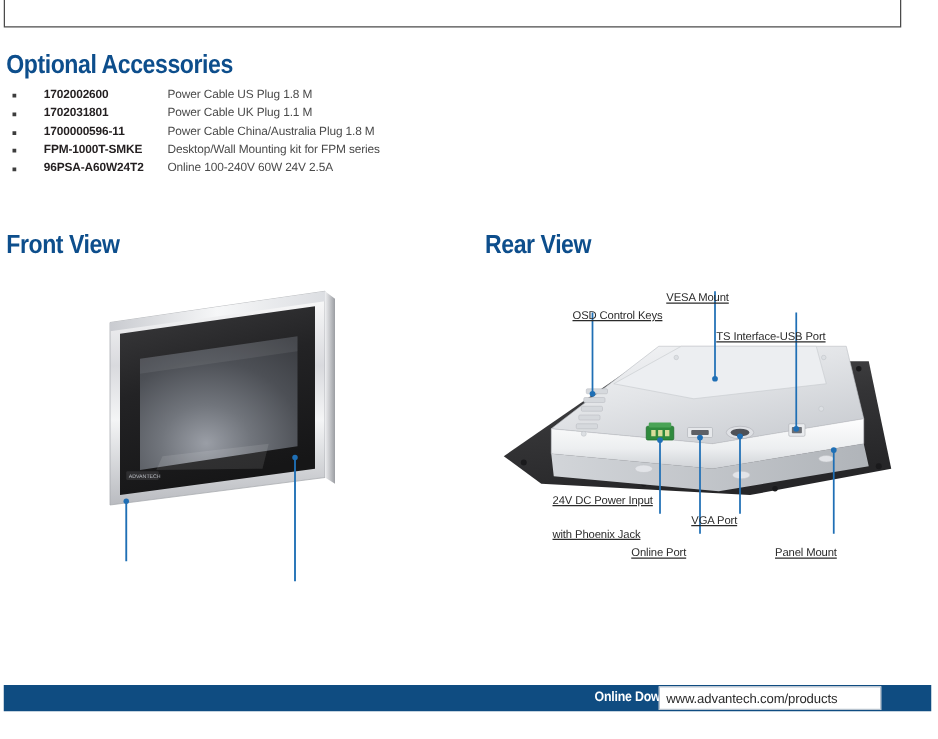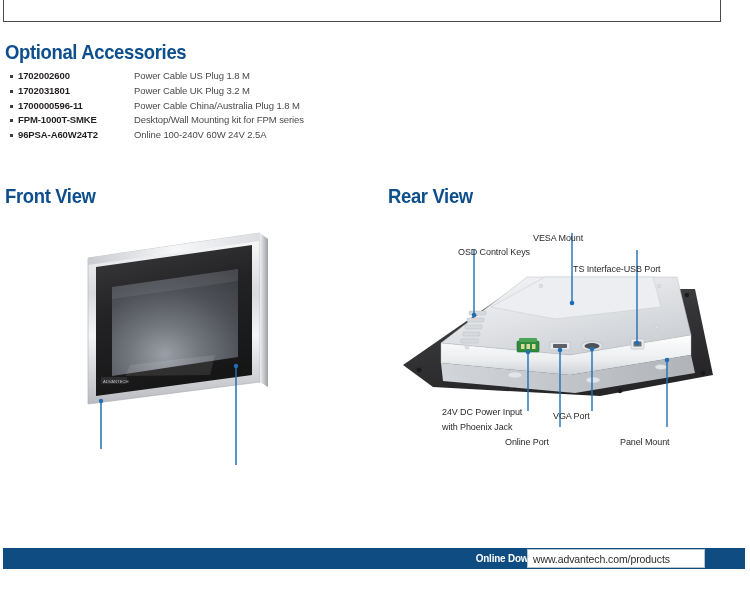--- a/index.html
+++ b/index.html
@@ -58,21 +58,21 @@
   .acc-bullet {
     position: absolute;
     left: 0;
     top: 5px;
     width: 3px;
     height: 3px;
     background: #3d3d3d;
   }
   .acc-code {
     position: absolute;
-    left: 8px;
+    left: 25px;
     top: 0;
     font-weight: bold;
     color: #231f20;
     font-size: 9.5px;
     letter-spacing: -0.1px;
   }
   .acc-desc {
     position: absolute;
     left: 124px;
     top: 0;
@@ -88,20 +88,21 @@
 
   .figure svg { display: block; }
 
   .callout-text {
     position: absolute;
     font-size: 9px;
     color: #2b2b2b;
     white-space: nowrap;
     line-height: 11px;
     letter-spacing: -0.1px;
+    text-decoration: underline;
   }
 
   
   .footer-bar {
     position: absolute;
     left: 3px;
     top: 548px;
     width: 742px;
     height: 21px;
     background: #0f4c81;
@@ -147,21 +148,21 @@
 
 <div class="acc-list">
   <div class="acc-row">
     <span class="acc-bullet"></span>
     <span class="acc-code">1702002600</span>
     <span class="acc-desc">Power Cable US Plug 1.8 M</span>
   </div>
   <div class="acc-row">
     <span class="acc-bullet"></span>
     <span class="acc-code">1702031801</span>
-    <span class="acc-desc">Power Cable UK Plug 3.2 M</span>
+    <span class="acc-desc">Power Cable UK Plug 1.1 M</span>
   </div>
   <div class="acc-row">
     <span class="acc-bullet"></span>
     <span class="acc-code">1700000596-11</span>
     <span class="acc-desc">Power Cable China/Australia Plug 1.8 M</span>
   </div>
   <div class="acc-row">
     <span class="acc-bullet"></span>
     <span class="acc-code">FPM-1000T-SMKE</span>
     <span class="acc-desc">Desktop/Wall Mounting kit for FPM series</span>
@@ -334,21 +335,21 @@
     <line x1="197" y1="134" x2="197" y2="196" stroke="#1f6fb5" stroke-width="1.4"></line>
 
     <circle cx="272" cy="145" r="2.3" fill="#1f6fb5"></circle>
     <line x1="272" y1="145" x2="272" y2="212" stroke="#1f6fb5" stroke-width="1.4"></line>
   </svg>
 
   <div class="callout-text" style="left:138px; top:18px;">VESA Mount</div>
   <div class="callout-text" style="left:63px; top:32px;">OSD Control Keys</div>
   <div class="callout-text" style="left:178px; top:49px;">TS Interface-USB Port</div>
 
-  <div class="callout-text" style="left:47px; top:192px;text-align:center;">24V DC Power Input</div>
+  <div class="callout-text" style="left:47px; top:180px;text-align:center;">24V DC Power Input</div>
   <div class="callout-text" style="left:47px; top:207px;">with Phoenix Jack</div>
   <div class="callout-text" style="left:158px; top:196px;">VGA Port</div>
   <div class="callout-text" style="left:110px; top:222px;">Online Port</div>
   <div class="callout-text" style="left:225px; top:222px;">Panel Mount</div>
 </div>
 
 <div class="footer-bar"></div>
 <div class="footer-label">Online Download</div>
 <div class="footer-url-box"></div>
 <div class="footer-url">www.advantech.com/products</div>

